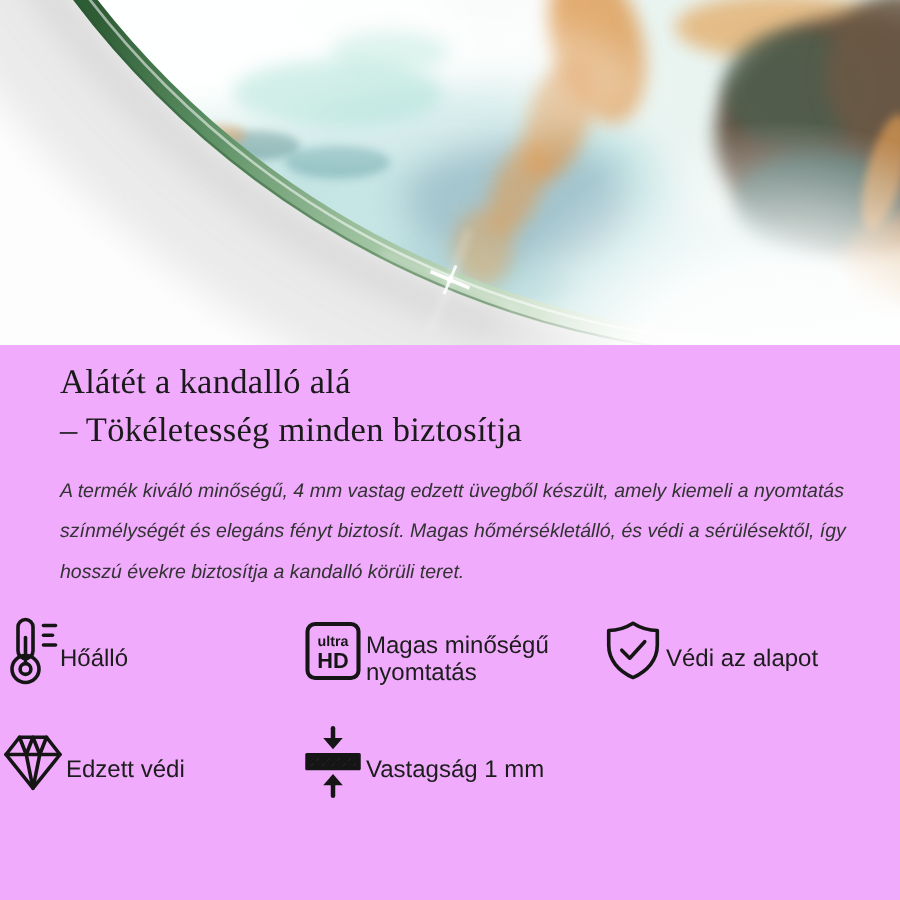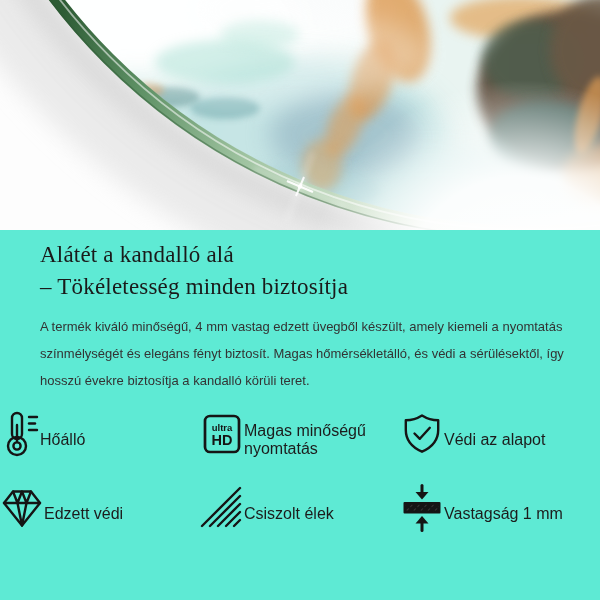--- a/index.html
+++ b/index.html
@@ -1,23 +1,23 @@
 <!DOCTYPE html>
 <html><head>
 <meta charset="utf-8">
 <style>
   html,body{margin:0;padding:0;background:#fff;}
-  .page{position:relative;width:600px;height:600px;background:#5eead4;overflow:hidden;
+  .page{position:relative;width:600px;height:600px;background:#f0abfc;overflow:hidden;
         font-family:"Liberation Sans",sans-serif;color:#222;}
   .hero{width:600px;height:230px;overflow:hidden;}
   .hero svg{display:block;}
   .content{padding:0 40px;}
   h1.title{margin:9px 0 0;font-family:"Liberation Serif","DejaVu Serif",serif;
            font-weight:400;font-size:23px;line-height:32px;color:#1a1a1a;letter-spacing:.2px;}
-  p.desc{margin:10px -6px 16px 0;max-width:528px;font-size:13px;line-height:27px;color:#333;}
+  p.desc{margin:10px -6px 16px 0;max-width:528px;font-size:13px;line-height:27px;color:#333;font-style:italic;}
   .features{margin-top:15px;display:grid;grid-template-columns:repeat(3,1fr);row-gap:26px;}
   .feature{display:flex;align-items:center;}
   .icon-wrap{height:48px;display:flex;align-items:center;justify-content:center;}
   .feature .label{margin-top:11px;font-size:16px;color:#1c1c1c;}
   .fi{stroke:#151515;fill:none;stroke-width:2.4;stroke-linecap:round;stroke-linejoin:round;}
   .fi .filled{fill:#151515;stroke:none;}
   .fi text{stroke:none;fill:#151515;font-family:"Liberation Sans",sans-serif;font-weight:bold;}
 </style>
 </head>
 <body>
@@ -151,32 +151,20 @@
         <svg class="fi" width="44" height="42" viewBox="0 0 44 42" stroke-width="2.2">
           <path d="M4,16 L13,4.5 L31,4.5 L40,16 L22,38.5 Z"></path>
           <line x1="4" y1="16" x2="40" y2="16"></line>
           <path d="M13,4.5 L17.5,16 L22,4.5 L26.5,16 L31,4.5"></path>
           <path d="M17.5,16 L22,38.5 L26.5,16"></path>
         </svg>
       </div>
       <div class="label">Edzett védi</div>
     </div>
 
-    <div class="feature">
-      <div class="icon-wrap">
-        <svg class="fi" width="44" height="44" viewBox="0 0 44 44" stroke-width="3.6" stroke-linecap="butt">
-          <line x1="2" y1="40" x2="40" y2="2"></line>
-          <line x1="10" y1="40" x2="40" y2="10"></line>
-          <line x1="18" y1="40" x2="40" y2="18"></line>
-          <line x1="26" y1="40" x2="40" y2="26"></line>
-          <line x1="34" y1="40" x2="40" y2="34"></line>
-        </svg>
-      </div>
-      <div class="label">Csiszolt élek</div>
-    </div>
 
     <div class="feature">
       <div class="icon-wrap">
         <svg class="fi" width="44" height="48" viewBox="0 0 44 48">
           <defs>
             <pattern id="hatchP" patternUnits="userSpaceOnUse" width="5" height="5" patternTransform="rotate(45)">
               <rect width="5" height="5" fill="#ffffff"></rect>
               <rect width="2.6" height="5" fill="#151515"></rect>
             </pattern>
           </defs>

